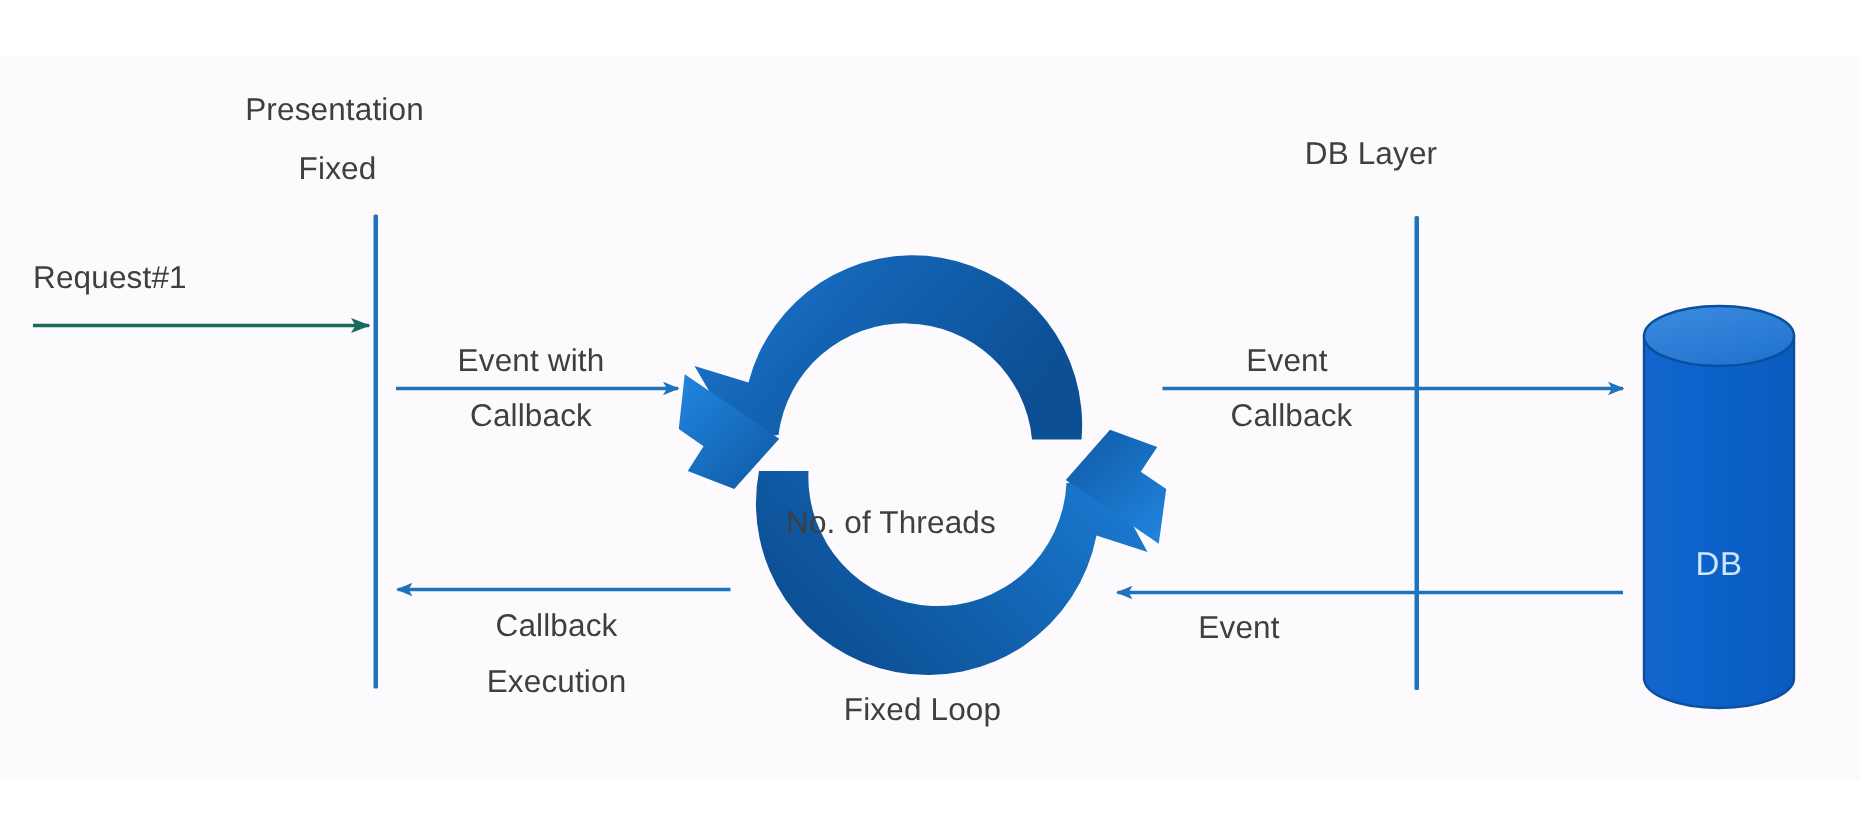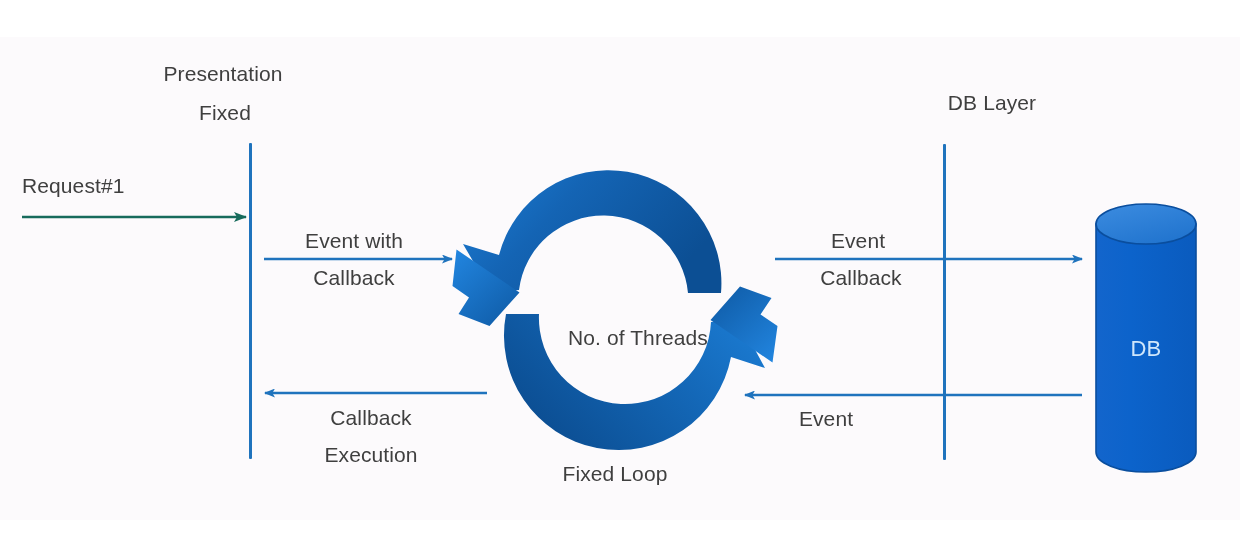--- a/index.html
+++ b/index.html
@@ -41,20 +41,21 @@
     background: #1F73BD;
     border-radius: 1px;
   }
   .db-text {
     position: absolute;
     color: #cfe6fb;
     font-size: 22px;
     text-align: right;
     transform: translateX(-50%);
     letter-spacing: 0.3px;
+    margin-top: 27px;
   }
   svg.layer {
     position: absolute;
     left: 0;
     top: 0;
     width: 1240px;
     height: 548px;
     overflow: visible;
   }
 </style>
@@ -146,34 +147,34 @@
       <ellipse cx="1146" cy="224" rx="50" ry="20" fill="url(#gradCylTop)" stroke="#0A4E9E" stroke-width="1.6"></ellipse>
     </g>
   </svg>
 
   <div class="vline" style="left:249px; top:143px; height:316px;"></div>
   <div class="vline" style="left:943px; top:144px; height:316px;"></div>
 
   <div class="lbl ctr" style="left:223px; top:61px;">Presentation</div>
   <div class="lbl ctr" style="left:225px; top:100px;">Fixed</div>
 
-  <div class="lbl ctr" style="left:992px; top:90px;">DB Layer</div>
+  <div class="lbl ctr" style="left:914px; top:90px;">DB Layer</div>
 
   <div class="lbl lft" style="left:22px; top:173px;">Request#1</div>
 
   <div class="lbl ctr" style="left:354px; top:228px;">Event with</div>
   <div class="lbl ctr" style="left:354px; top:265px;">Callback</div>
 
   <div class="lbl ctr" style="left:371px; top:405px;">Callback</div>
   <div class="lbl ctr" style="left:371px; top:442px;">Execution</div>
 
   <div class="lbl ctr" style="left:858px; top:228px;">Event</div>
   <div class="lbl ctr" style="left:861px; top:265px;">Callback</div>
 
   <div class="lbl ctr" style="left:826px; top:406px;">Event</div>
 
-  <div class="lbl lft" style="left:524px; top:325px;margin-left:44px;">No. of Threads</div>
+  <div class="lbl lft" style="left:524px; top:336px;">No. of Threads</div>
 
   <div class="lbl ctr" style="left:615px; top:461px;">Fixed Loop</div>
 
   <div class="db-text" style="left:1146px; top:336px;">DB</div>
 
 </div>
 
 </body></html>

